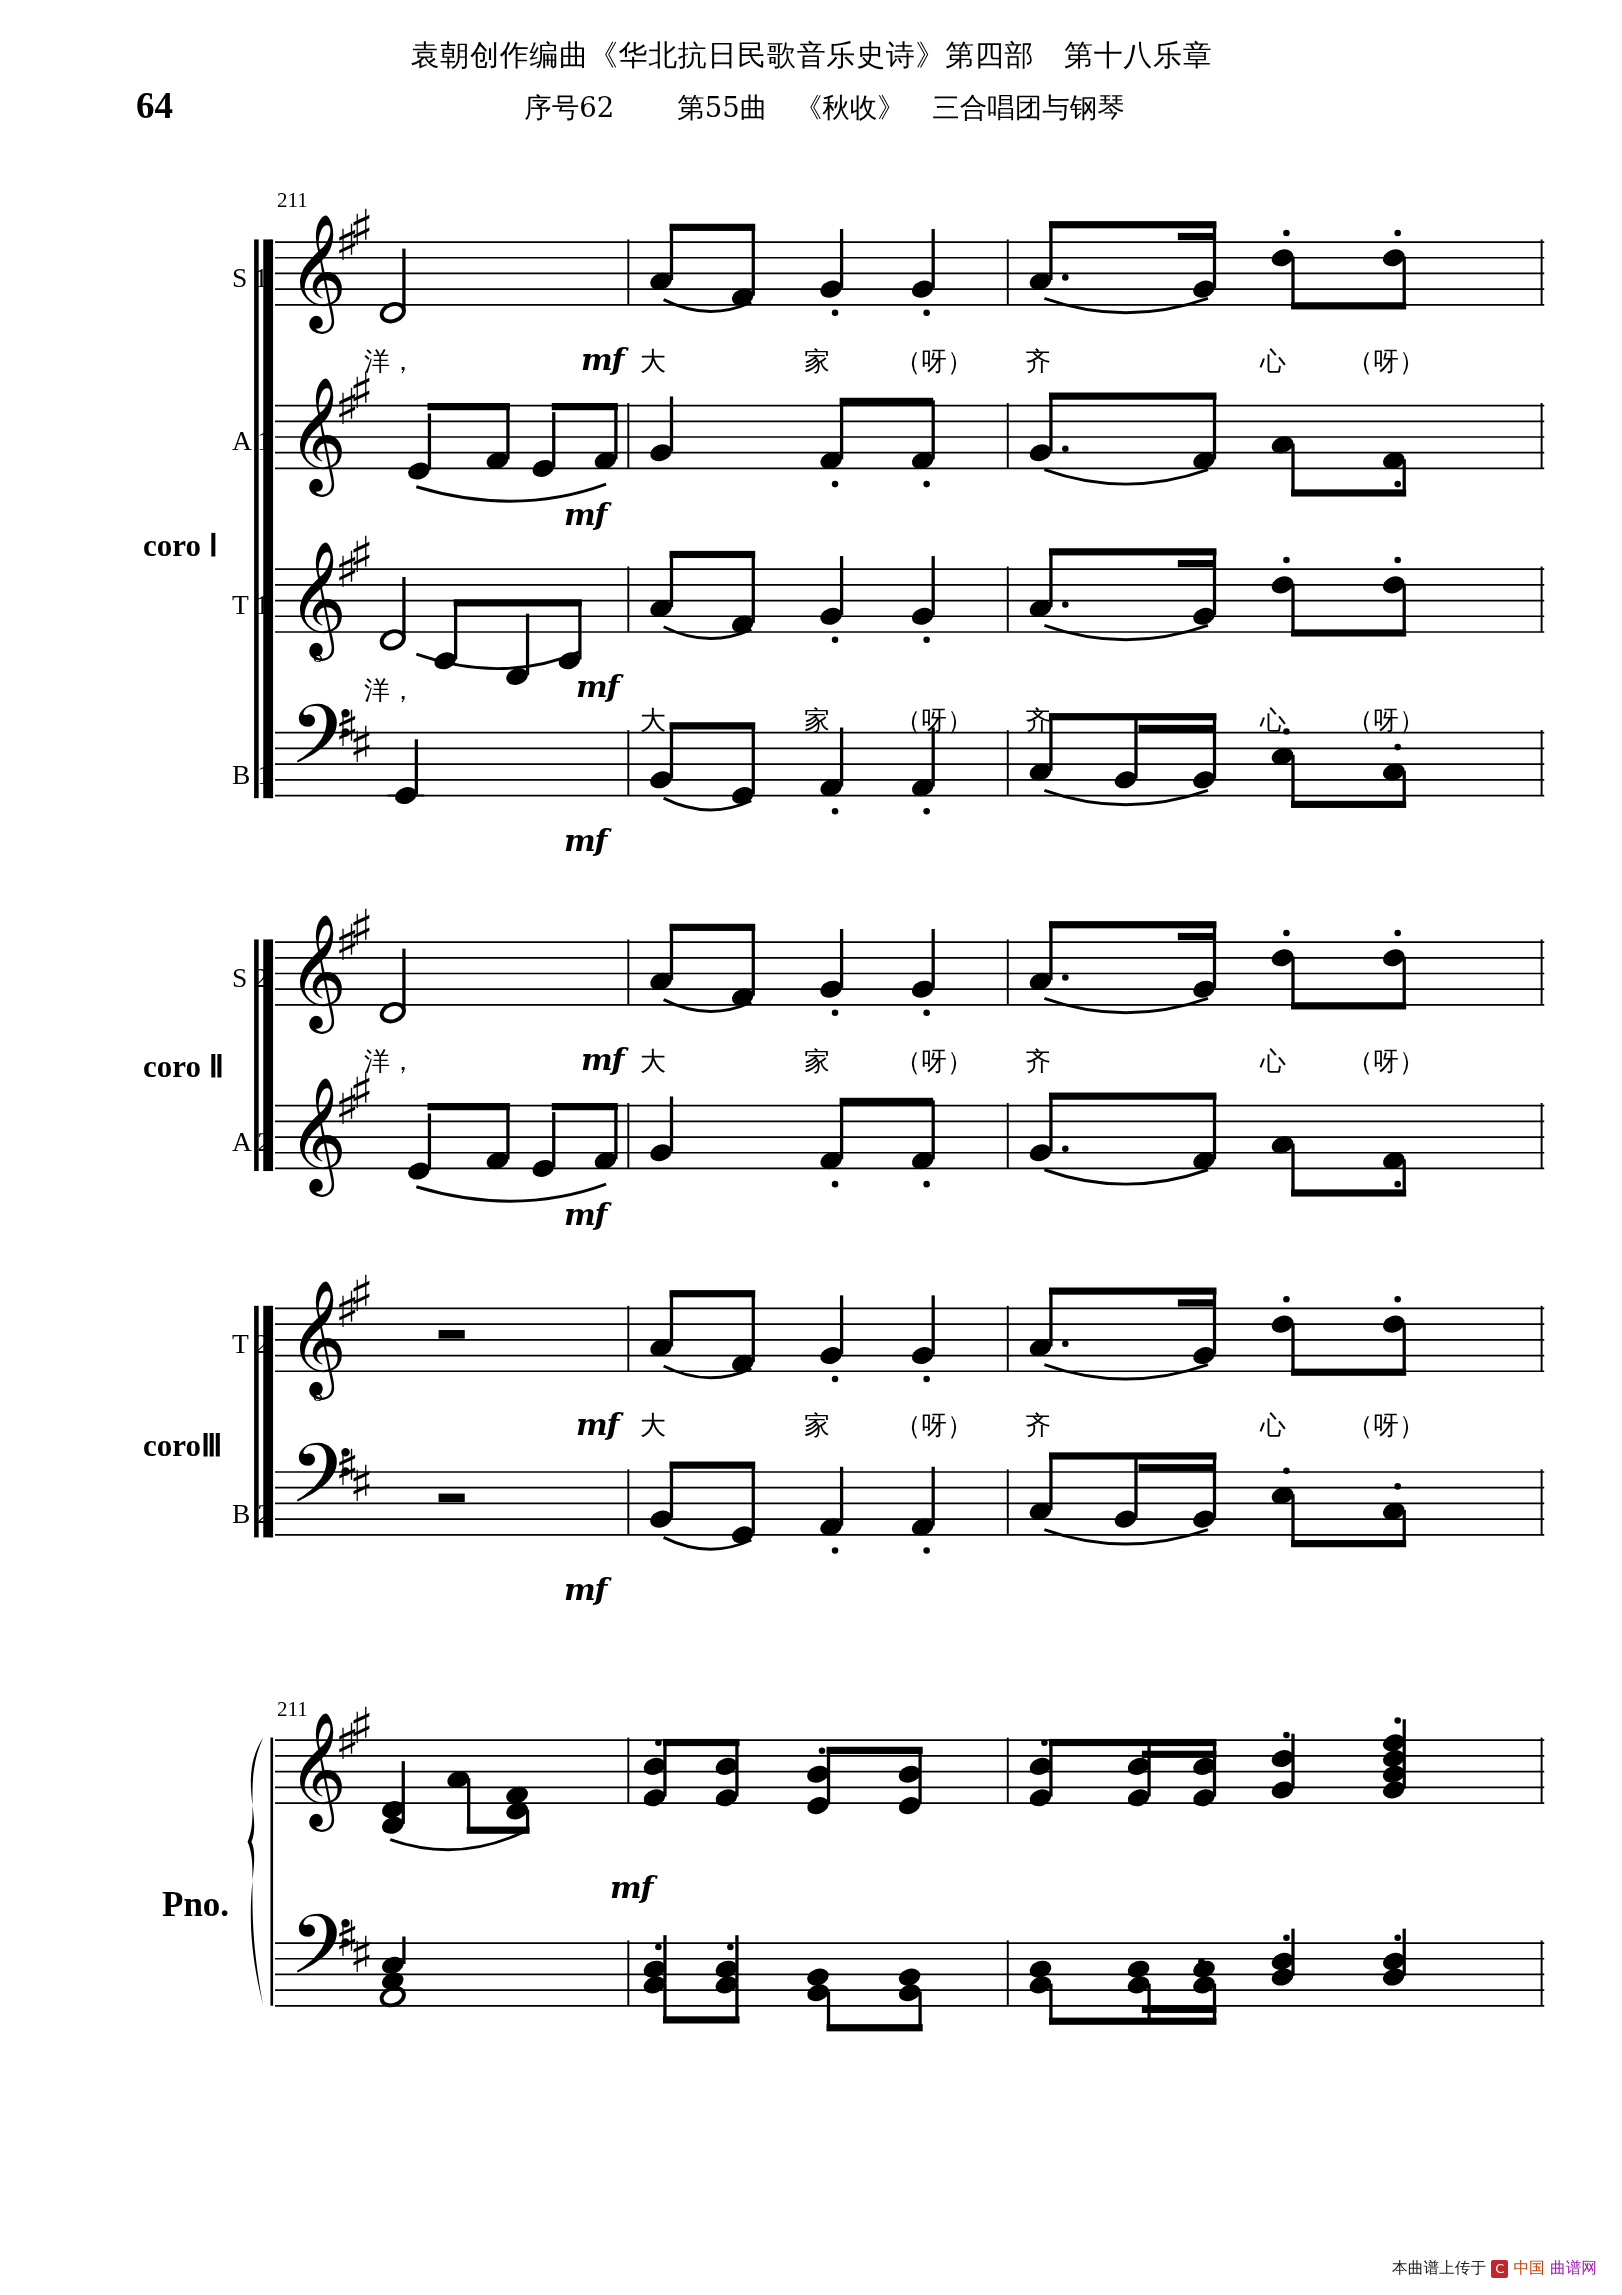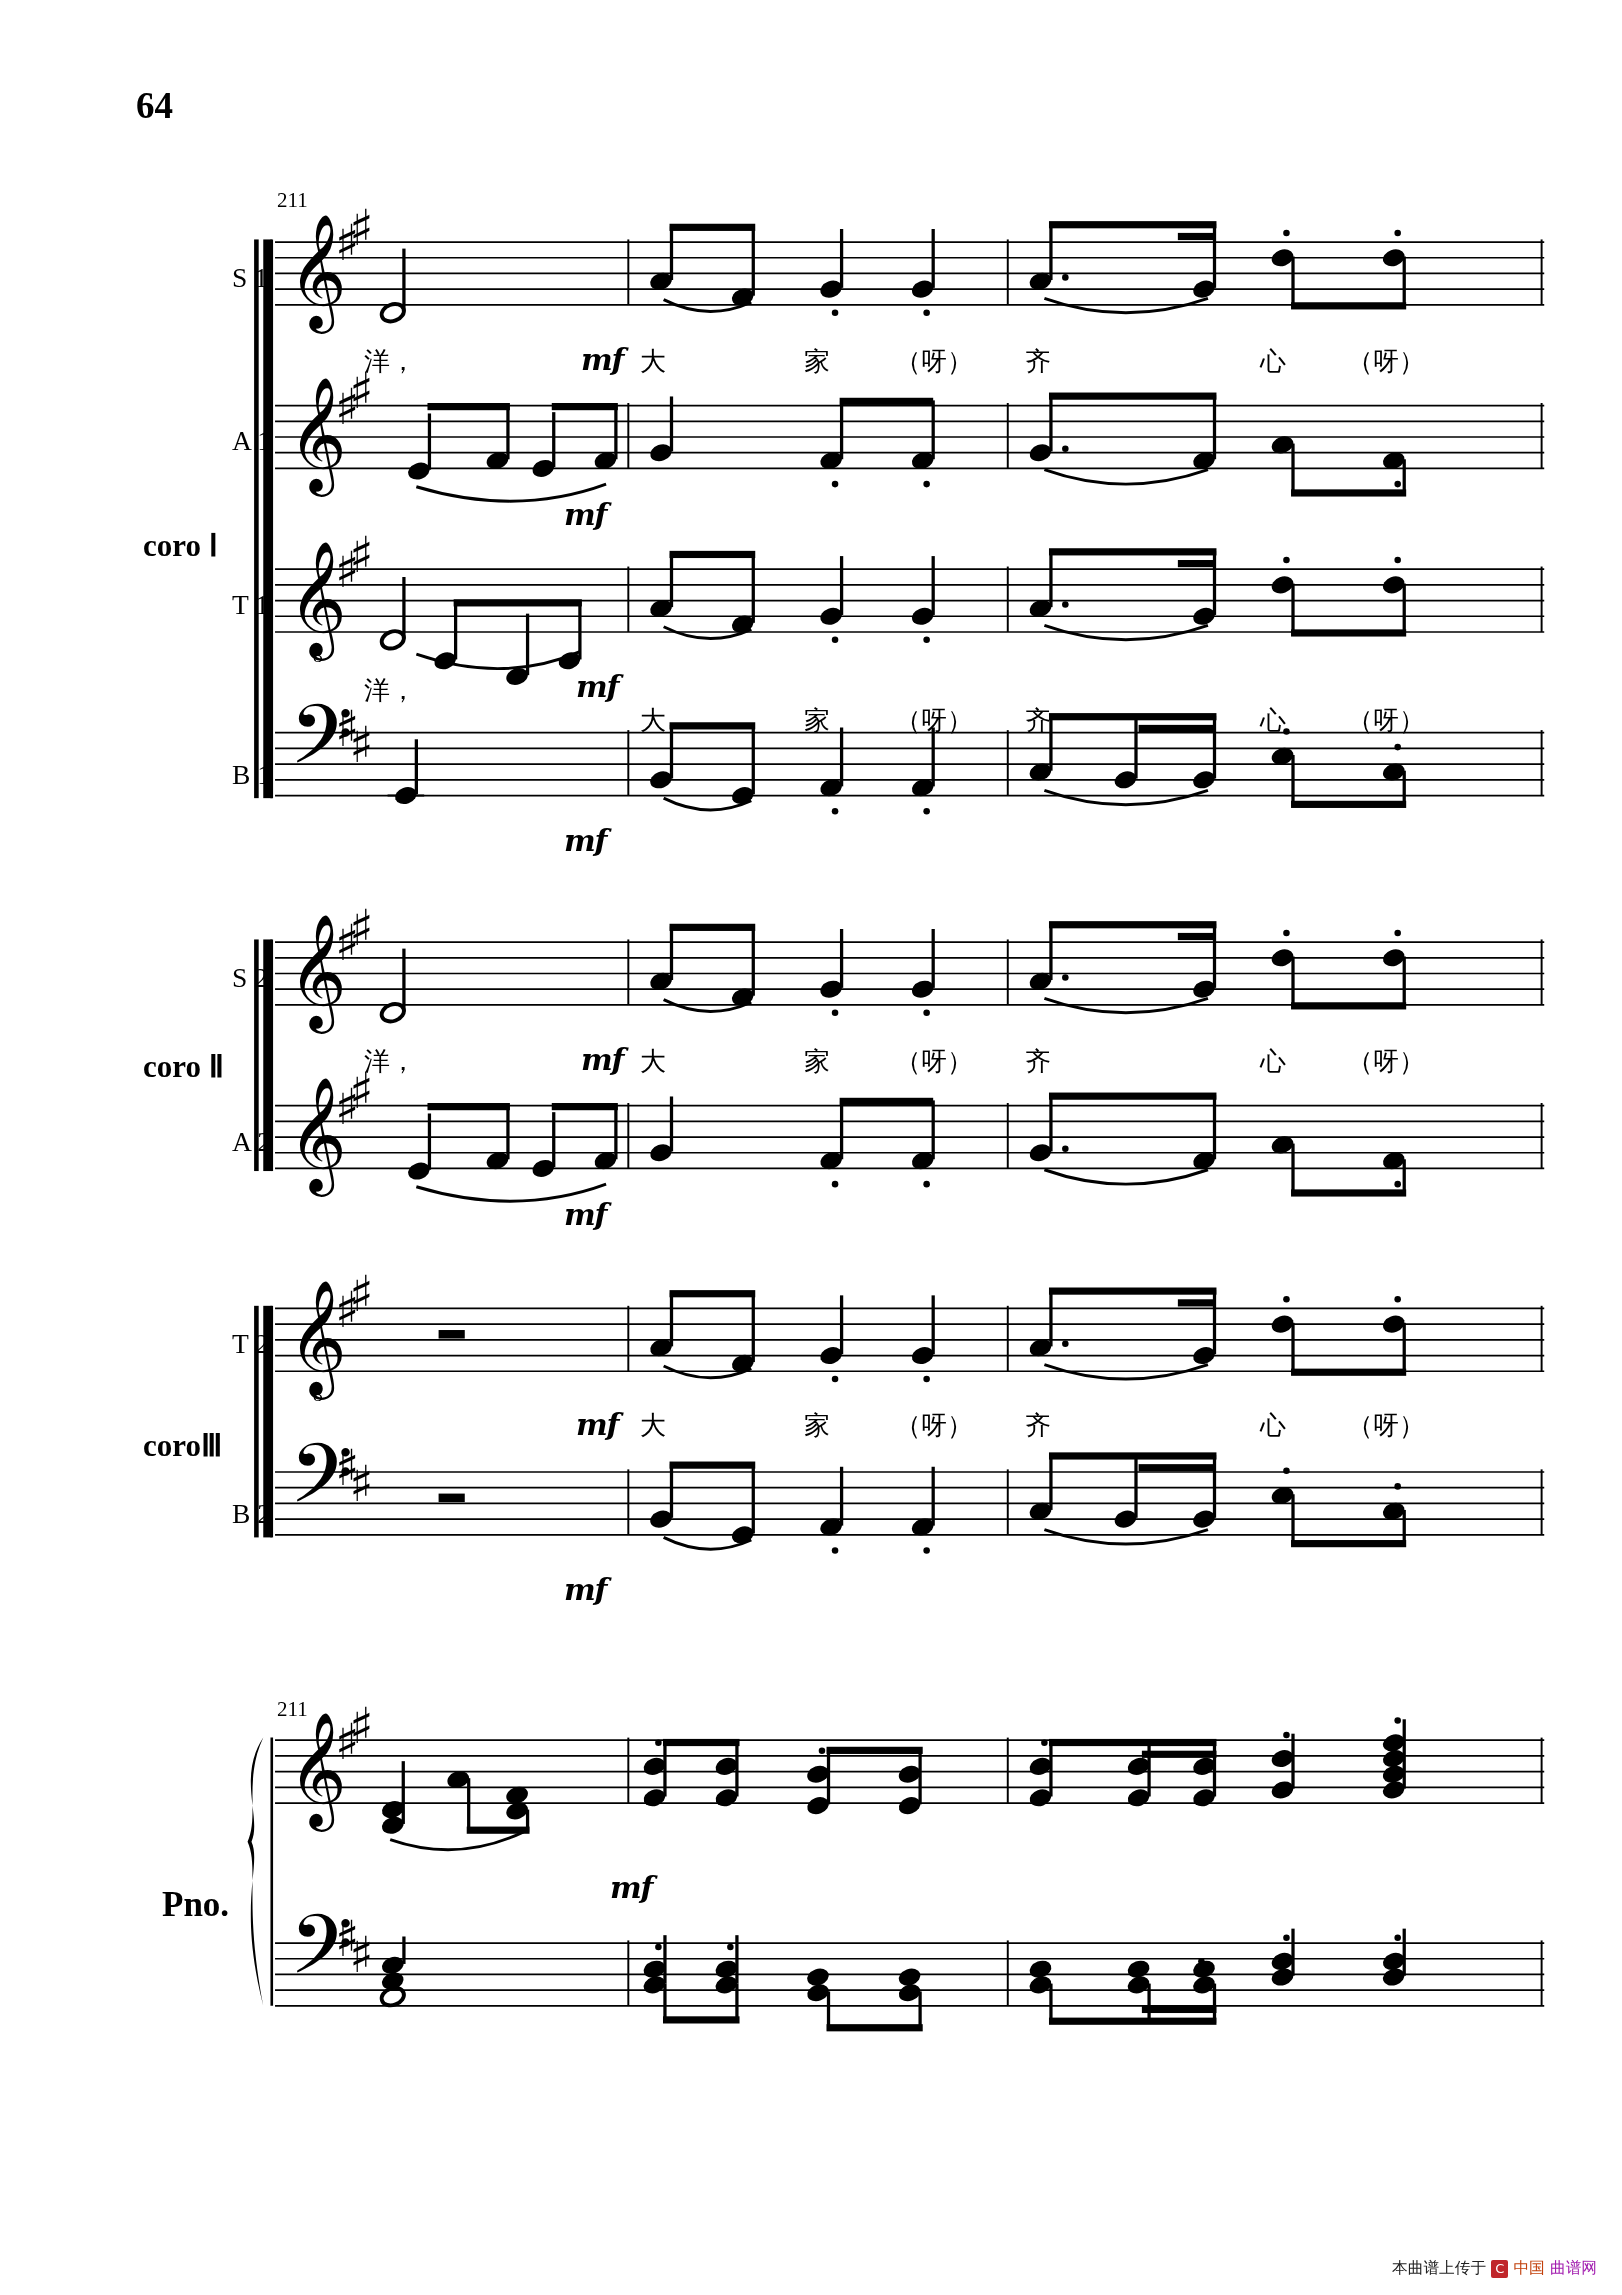--- a/index.html
+++ b/index.html
@@ -126,20 +126,24 @@
     color: #a21caf;
     font-size: 15.7px;
   }
 </style>
 </head>
 <body>
 
 <div id="page-number">64</div>
 
 <div id="header-block">
+  <div id="header-line1">袁朝创作编曲《华北抗日民歌音乐史诗》第四部　第十八乐章</div>
+  <div id="header-line2">
+    <span class="gap-b"></span><span>序号62</span><span class="gap-a"></span><span>第55曲　《秋收》　三合唱团与钢琴</span>
+  </div>
 </div>
 
 <svg id="score" viewBox="0 0 2480 3508" xmlns="http://www.w3.org/2000/svg">
   <defs>
 
     <g id="staff5">
       <line x1="0" y1="0" x2="1940" y2="0" stroke="#000" stroke-width="2.6"></line>
       <line x1="0" y1="24" x2="1940" y2="24" stroke="#000" stroke-width="2.6"></line>
       <line x1="0" y1="48" x2="1940" y2="48" stroke="#000" stroke-width="2.6"></line>
       <line x1="0" y1="72" x2="1940" y2="72" stroke="#000" stroke-width="2.6"></line>

